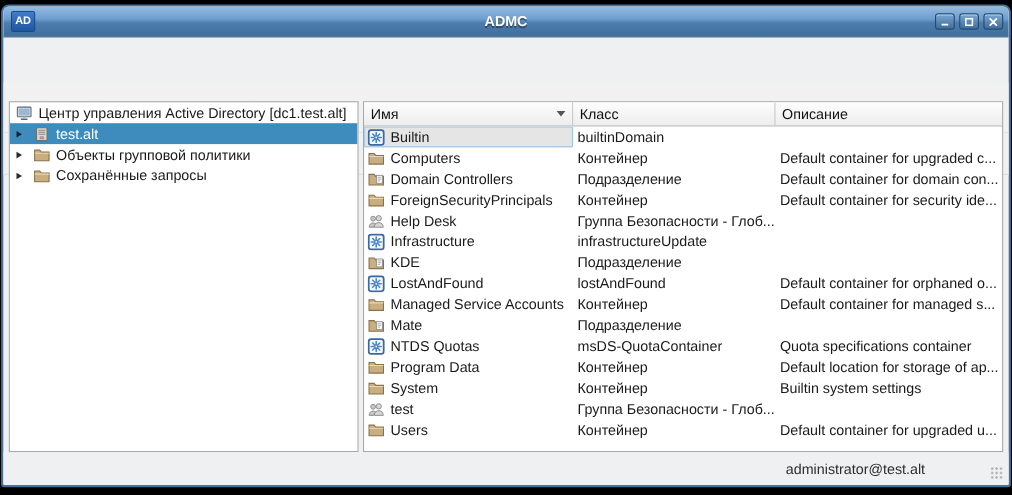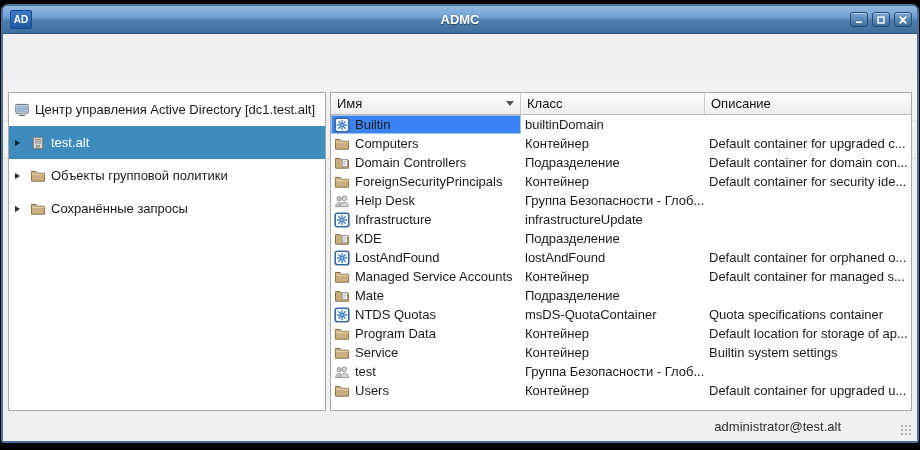--- a/index.html
+++ b/index.html
@@ -69,21 +69,21 @@
     position:absolute;top:86px;bottom:30px;left:0;right:0;
     display:flex;padding:0 5px;gap:4px;
   }
   .panel{
     background:#fff;border:1px solid #a8a8a8;overflow:hidden;position:relative;
   }
   .tree-panel{width:316px;flex:0 0 auto;}
   .table-panel{flex:1;}
   
   .tree-row{
-    height:33px;display:flex;align-items:center;white-space:nowrap;cursor:default;
+    height:19px;display:flex;align-items:center;white-space:nowrap;cursor:default;
   }
   .tree-row.root{padding-left:5px;gap:5px;}
   .tree-row.child{gap:5px;}
   .tree-row.selected{background:#3e8cbe;color:#ffffff;}
   .expander{
     width:16px;flex:0 0 auto;display:flex;align-items:center;justify-content:center;
   }
   .expander .tri{
     width:0;height:0;border-top:3.5px solid transparent;border-bottom:3.5px solid transparent;
     border-left:5px solid #2a2a2a;
@@ -107,21 +107,21 @@
     border-top:5px solid #555;
   }
   .trow{
     display:grid;grid-template-columns:190px 184px 1fr;height:19px;cursor:default;
   }
   .td{
     display:flex;align-items:center;white-space:nowrap;overflow:hidden;padding:0 4px;
   }
   .td.cell-name{gap:5px;padding-left:3px;}
   .trow.current .cell-name{
-    background:#3b82f6;box-shadow:inset 0 0 0 1px #9cc2e5;border-radius:1px;
+    background:#e5e5e5;box-shadow:inset 0 0 0 1px #9cc2e5;border-radius:1px;
   }
   
   .statusbar{
     position:absolute;left:0;right:0;bottom:0;height:30px;
     display:flex;align-items:center;justify-content:flex-end;
     padding-right:76px;background:#eff0f1;color:#2d2d2d;
   }
   .size-grip{
     position:absolute;right:5px;bottom:5px;width:12px;height:12px;
     background-image:radial-gradient(#b0b0b0 1px,transparent 1.2px);
@@ -504,21 +504,21 @@
             <div class="td cell-description">Default location for storage of ap...</div>
           </div>
           <div class="trow">
             <div class="td cell-name">
               <span class="icon16">
                 <svg viewBox="0 0 16 16">
                   <path d="M1.5 3.5h4.6l1.5 1.8h7v7.9H1.5z" fill="#c9ae80" stroke="#8a7248"></path>
                   <path d="M1.7 6.3h12.8" stroke="#e8d9b6" fill="none"></path>
                 </svg>
               </span>
-              <span>Service</span>
+              <span>System</span>
             </div>
             <div class="td cell-class">Контейнер</div>
             <div class="td cell-description">Builtin system settings</div>
           </div>
           <div class="trow">
             <div class="td cell-name">
               <span class="icon16">
                 <svg viewBox="0 0 16 16">
                   <g fill="#d6d6d6" stroke="#8f8f8f" stroke-width="0.9">
                     <circle cx="5.2" cy="5.8" r="2.2" fill="#c6c6c6"></circle>

